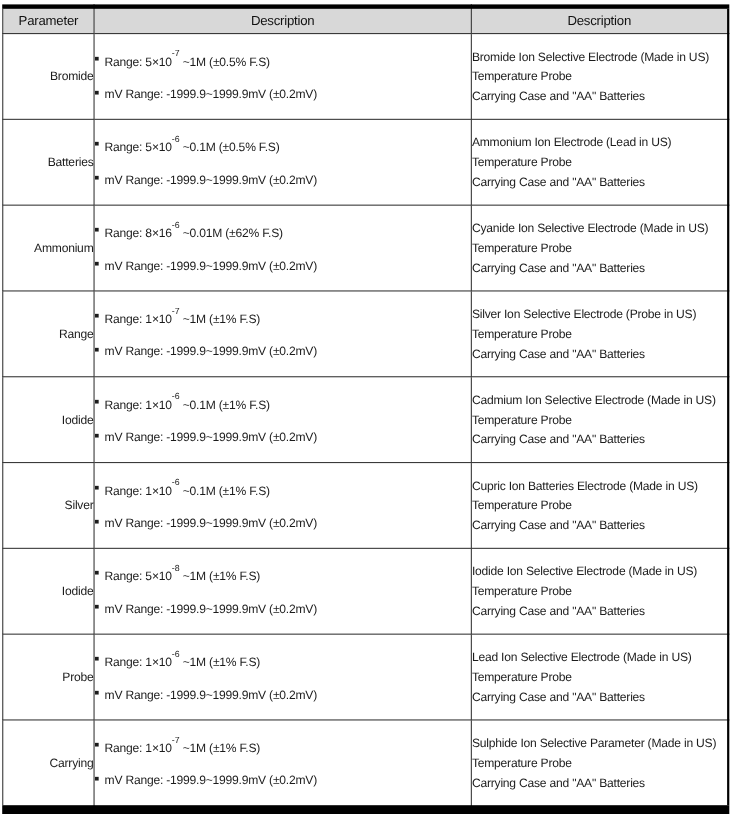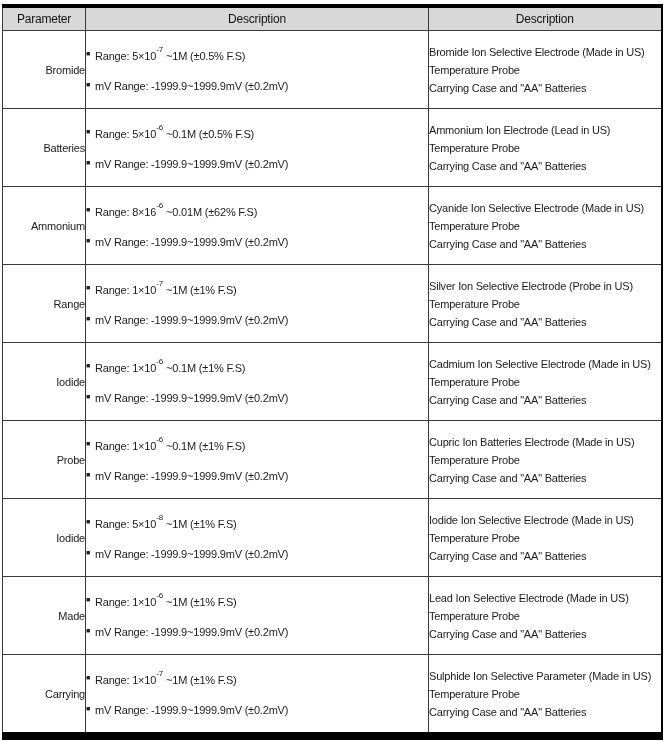--- a/index.html
+++ b/index.html
@@ -190,59 +190,59 @@
       </div>
     </td>
     <td class="acc">
       <div class="line">Cadmium Ion Selective Electrode (Made in US)</div>
       <div class="line">Temperature Probe</div>
       <div class="line">Carrying Case and "AA" Batteries</div>
     </td>
   </tr>
 
   <tr class="data-row">
+    <td class="param">Silver</td>
+    <td class="desc">
+      <div class="line">
+        <span class="bullet">■</span>
+        <span class="txt"><span>Range: 1×10</span><sup>-6</sup><span> ~0.1M (±1% F.S)</span></span>
+      </div>
+      <div class="line">
+        <span class="bullet">■</span>
+        <span class="txt">mV Range: -1999.9~1999.9mV (±0.2mV)</span>
+      </div>
+    </td>
+    <td class="acc">
+      <div class="line">Cupric Ion Batteries Electrode (Made in US)</div>
+      <div class="line">Temperature Probe</div>
+      <div class="line">Carrying Case and "AA" Batteries</div>
+    </td>
+  </tr>
+
+  <tr class="data-row">
+    <td class="param">Iodide</td>
+    <td class="desc">
+      <div class="line">
+        <span class="bullet">■</span>
+        <span class="txt"><span>Range: 5×10</span><sup>-8</sup><span> ~1M (±1% F.S)</span></span>
+      </div>
+      <div class="line">
+        <span class="bullet">■</span>
+        <span class="txt">mV Range: -1999.9~1999.9mV (±0.2mV)</span>
+      </div>
+    </td>
+    <td class="acc">
+      <div class="line">Iodide Ion Selective Electrode (Made in US)</div>
+      <div class="line">Temperature Probe</div>
+      <div class="line">Carrying Case and "AA" Batteries</div>
+    </td>
+  </tr>
+
+  <tr class="data-row">
     <td class="param">Probe</td>
-    <td class="desc">
-      <div class="line">
-        <span class="bullet">■</span>
-        <span class="txt"><span>Range: 1×10</span><sup>-6</sup><span> ~0.1M (±1% F.S)</span></span>
-      </div>
-      <div class="line">
-        <span class="bullet">■</span>
-        <span class="txt">mV Range: -1999.9~1999.9mV (±0.2mV)</span>
-      </div>
-    </td>
-    <td class="acc">
-      <div class="line">Cupric Ion Batteries Electrode (Made in US)</div>
-      <div class="line">Temperature Probe</div>
-      <div class="line">Carrying Case and "AA" Batteries</div>
-    </td>
-  </tr>
-
-  <tr class="data-row">
-    <td class="param">Iodide</td>
-    <td class="desc">
-      <div class="line">
-        <span class="bullet">■</span>
-        <span class="txt"><span>Range: 5×10</span><sup>-8</sup><span> ~1M (±1% F.S)</span></span>
-      </div>
-      <div class="line">
-        <span class="bullet">■</span>
-        <span class="txt">mV Range: -1999.9~1999.9mV (±0.2mV)</span>
-      </div>
-    </td>
-    <td class="acc">
-      <div class="line">Iodide Ion Selective Electrode (Made in US)</div>
-      <div class="line">Temperature Probe</div>
-      <div class="line">Carrying Case and "AA" Batteries</div>
-    </td>
-  </tr>
-
-  <tr class="data-row">
-    <td class="param">Made</td>
     <td class="desc">
       <div class="line">
         <span class="bullet">■</span>
         <span class="txt"><span>Range: 1×10</span><sup>-6</sup><span> ~1M (±1% F.S)</span></span>
       </div>
       <div class="line">
         <span class="bullet">■</span>
         <span class="txt">mV Range: -1999.9~1999.9mV (±0.2mV)</span>
       </div>
     </td>

